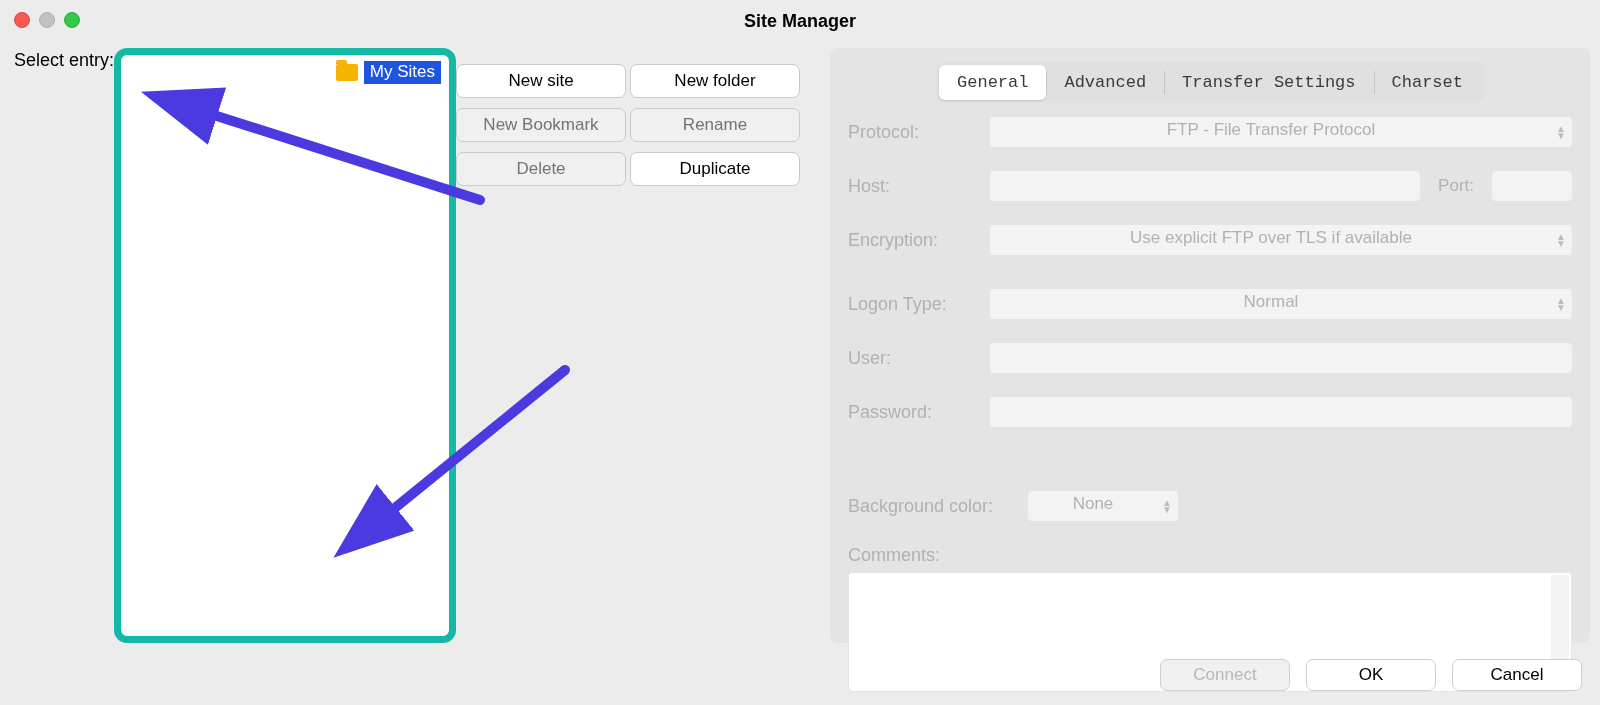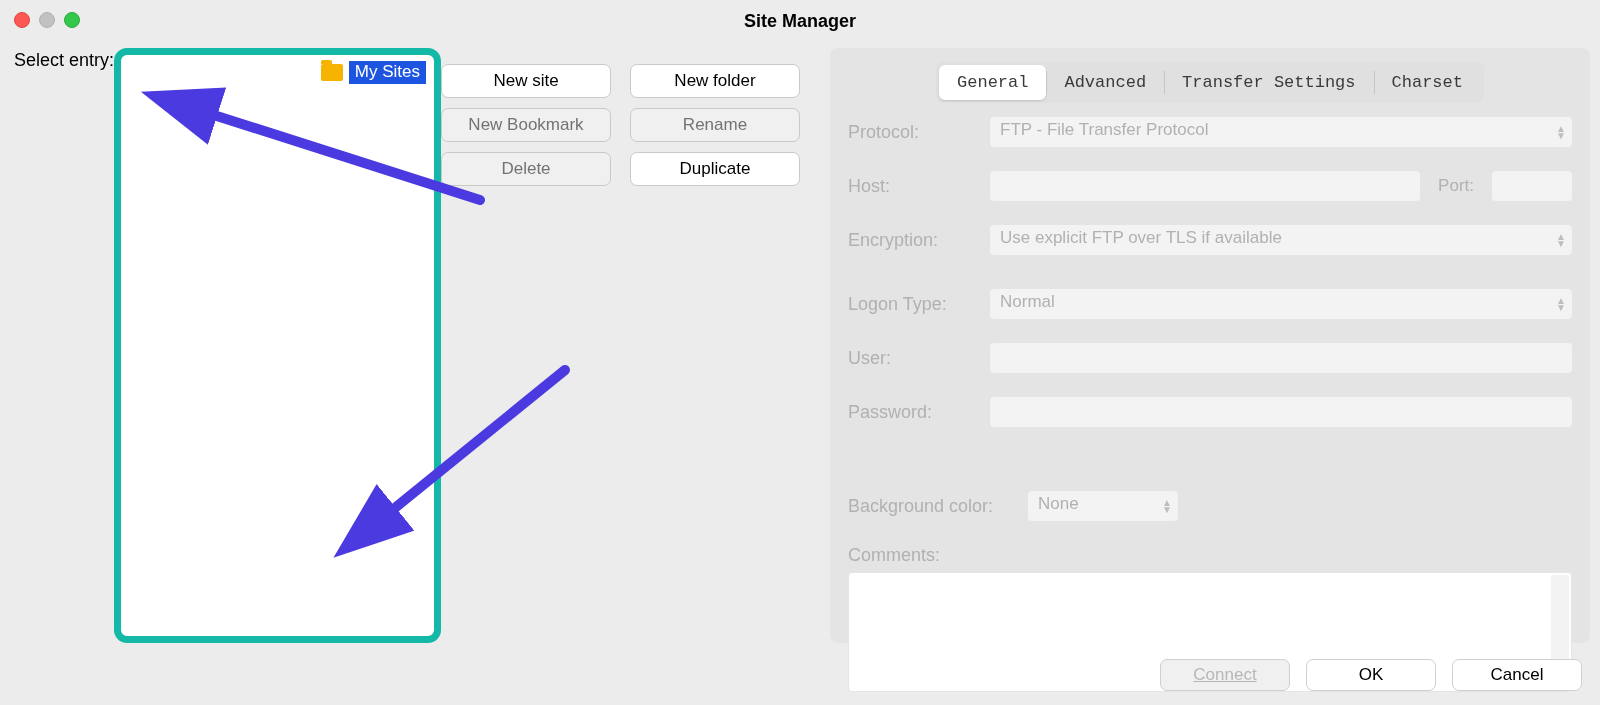--- a/index.html
+++ b/index.html
@@ -19,46 +19,46 @@
   .left-pane { flex:0 0 790px; display:flex; flex-direction:row;}
   .right-pane{ flex:1; background:#e4e4e4; border-radius:8px; padding:14px 18px 18px 18px; position:relative;}
   
   .select-lbl{ font-size:18px; margin:2px 0 6px 4px;}
   .tree { flex:1; background:#fff; border:7px solid #14b8a6; border-radius:13px; padding:6px 8px; position:relative;text-align:right;}
   .tree-item{ display:inline-flex; align-items:center; gap:6px; padding:0; margin-left:36px;}
   .folder-ico{ width:22px;height:17px; background:#f6b400; border-radius:2px; position:relative;}
   .folder-ico:before{ content:""; position:absolute; left:0; top:-4px; width:11px; height:4px; background:#f6b400; border-radius:2px 2px 0 0;}
   .tree-label{ background:#1d55e0; color:#fff; padding:1px 6px 2px; font-size:17px;}
   
-  .btn-grid{ margin-top:16px; display:grid; grid-template-columns:170px 170px; grid-auto-rows:34px; gap:10px 19px; justify-content:center;}
+  .btn-grid{ margin-top:16px; display:grid; grid-template-columns:170px 170px; grid-auto-rows:34px; gap:10px 4px; justify-content:center;}
   .btn-grid button{ border:1px solid #c9c9c9; border-radius:7px; background:#fff; font-size:17px; padding:4px 0; cursor:pointer;}
   .btn-grid button[disabled]{ color:#737373; background:#f0f0f0; cursor:default;}
   
   
   .tabs{ display:flex; background:#e0e0e0; border-radius:8px; padding:3px; width:fit-content; margin:0 auto 14px auto;}
   .tab{ padding:8px 18px; font-size:17px; color:#3a3a3a; border-radius:6px; cursor:pointer; position:relative;font-family:Liberation Mono, monospace;}
   .tab.active{ background:#fff; box-shadow:0 1px 2px rgba(0,0,0,.15);}
   .tab.sep:before{ content:""; position:absolute; left:0; top:6px; bottom:6px; width:1px; background:#c5c5c5;}
   
   .form-row{ display:flex; align-items:center; margin-bottom:24px; gap:10px;}
   .form-lbl{ width:132px; color:#b1b1b1; font-size:18px;}
-  .form-ctl{ flex:1; height:30px; background:#f3f3f3; border:none; border-radius:4px; position:relative; color:#b1b1b1; font-size:17px; padding:3px 30px 3px 10px;}
+  .form-ctl{ flex:1; height:30px; background:#f3f3f3; border:none; border-radius:4px; position:relative; color:#b1b1b1; font-size:17px; padding:3px 30px 3px 10px;text-align:center;}
   .sel-arrows{ position:absolute; right:6px; top:50%; transform:translateY(-50%); font-size:10px; line-height:7px; color:#bdbdbd; pointer-events:none;}
   .short-ctl{ width:150px; flex:0 0 150px;}
   .port-lbl{ color:#b1b1b1; font-size:17px; padding:0 8px;}
   .port-in{ width:80px; flex:0 0 80px;}
   .gap{ height:10px;}
   
   .comments-box{ background:#fff; border:1px solid #e5e5e5; border-radius:4px; height:120px; width:100%; margin-top:6px; position:relative;}
   .comments-box .scroll{ position:absolute; right:2px; top:2px; bottom:2px; width:18px; background:#f3f3f3; border-radius:3px;}
   
   
   .footer{ position:absolute; right:18px; bottom:14px; display:flex; gap:16px;}
   .footer button{ width:130px; height:32px; border-radius:7px; border:1px solid #cfcfcf; background:#fff; font-size:17px; cursor:pointer;}
-  .footer button[disabled]{ color:#b7b7b7; background:#f0f0f0; cursor:default;text-decoration:underline;}
+  .footer button[disabled]{ color:#b7b7b7; background:#f0f0f0; cursor:default;}
   
   
   .arrow{ position:absolute; pointer-events:none;}
   .arrow svg{ overflow:visible;}
 </style>
 </head>
 <body>
 
 <div class="titlebar">
   <div class="traffic">

